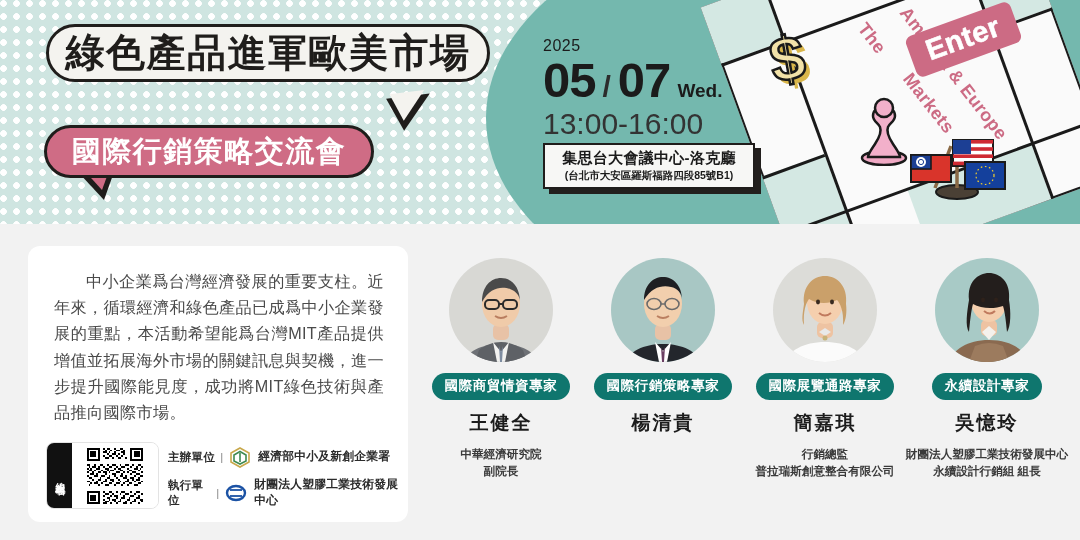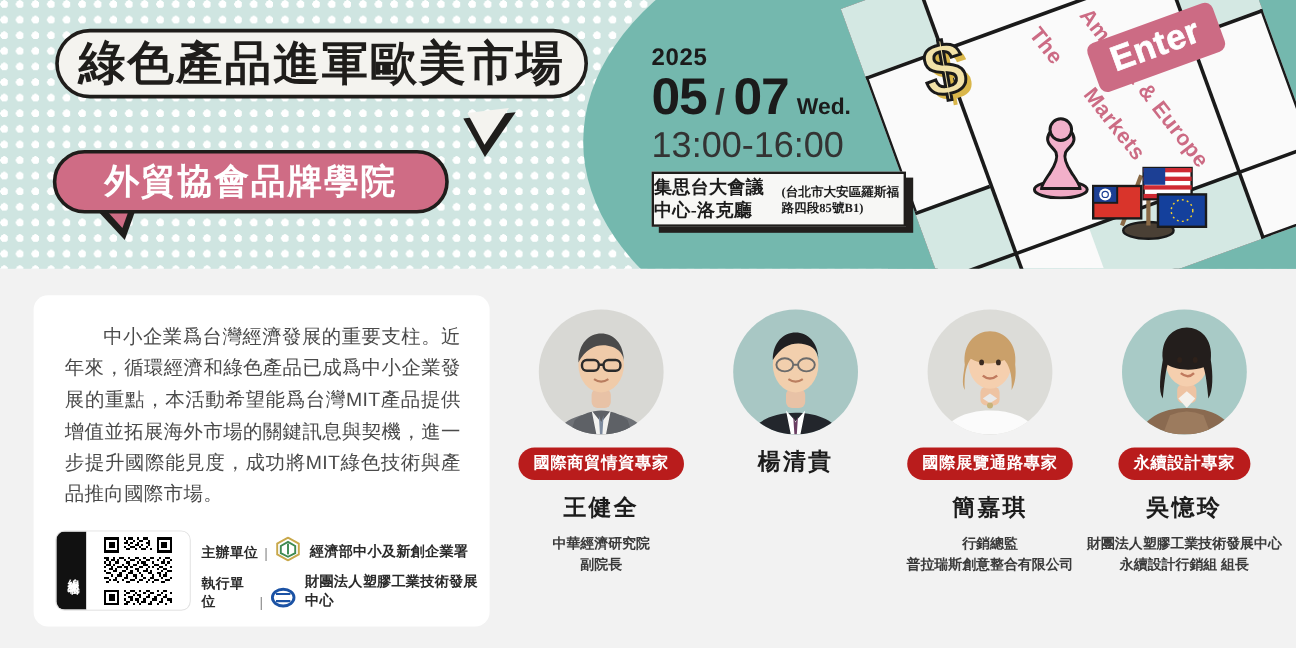--- a/index.html
+++ b/index.html
@@ -111,35 +111,35 @@
   .sub-tail-in {
     position: absolute; left: 82px; top: 168px;
     width: 0; height: 0;
     border-left: 20px solid transparent;
     border-right: 8px solid transparent;
     border-top: 22px solid #cf6c85;
   }
 
   
   .date-block { position: absolute; left: 543px; top: 38px; width: 250px; }
-  .yr { font-size: 20px; font-weight: bold; color: #1b1b1b; line-height: 1.05; letter-spacing: .5px; }
+  .yr { font-size: 16px; font-weight: normal; color: #1b1b1b; line-height: 1.05; letter-spacing: .5px; }
   .daterow { display: flex; align-items: baseline; color: #1b1b1b; line-height: 1; margin-top: 1px; }
-  .dnum { font-size: 43px; font-weight: bold; letter-spacing: -1px; }
+  .dnum { font-size: 49px; font-weight: bold; letter-spacing: -1px; }
   .dslash { font-size: 30px; font-weight: bold; margin: 0 7px; color: #2c2c2c; }
   .dwd { font-size: 19px; font-weight: bold; margin-left: 7px; }
   .dtime { font-size: 30px; color: #333333; letter-spacing: 0px; margin-top: 2px; line-height: 1.1; }
 
   .venue-shadow {
     position: absolute; left: 549px; top: 148px; width: 212px; height: 46px;
     background: #221f1d;
   }
   .venue {
     position: absolute; left: 543px; top: 143px; width: 212px; height: 46px;
     background: #f7f7f5; border: 2.5px solid #1f1d1b;
-    display: flex; flex-direction: row; align-items: center; justify-content: flex-end; font-family: Liberation Serif, serif;
+    display: flex; flex-direction: column; align-items: center; justify-content: center;
   }
   .venue .v1 { font-size: 15px; font-weight: bold; color: #1b1b1b; letter-spacing: .3px; }
   .venue .v2 { font-size: 10.5px; font-weight: bold; color: #1b1b1b; margin-top: 1px; }
 
   
   .left-card {
     position: absolute; left: 28px; top: 246px; width: 380px; height: 276px;
     background: #ffffff; border-radius: 12px;
   }
   .desc {
@@ -152,35 +152,35 @@
     display: flex; border-radius: 8px; overflow: hidden; border: 1px solid #e3e3e3;
   }
   .qr-label {
     width: 25px; background: #111111; color: #ffffff;
     font-size: 10px; font-weight: bold; line-height: 1.28;
     display: flex; align-items: center; justify-content: center;
     writing-mode: vertical-rl; letter-spacing: 1px; padding: 3px 0;
   }
   .qr-code { flex: 1; background: #ffffff; display: flex; align-items: center; justify-content: center; }
   .orgs { position: absolute; left: 140px; top: 200px; }
-  .org-row { display: flex; align-items: flex-end; margin-bottom: 9px; }
+  .org-row { display: flex; align-items: center; margin-bottom: 9px; }
   .org-lab { font-size: 11.5px; font-weight: bold; color: #2b2b2b; letter-spacing: .3px; }
   .org-sep { font-size: 11.5px; color: #888; margin: 0 5px; }
   .org-logo { width: 24px; height: 22px; margin-right: 6px; display:flex; align-items:center; justify-content:center;}
   .org-name { font-size: 11.8px; font-weight: bold; color: #2b2b2b; letter-spacing: .2px; }
 
   
   .speakers { position: absolute; left: 420px; top: 258px; width: 650px; display: flex; }
   .spk { width: 162px; display: flex; flex-direction: column; align-items: center; }
   .spk-photo {
     width: 104px; height: 104px; border-radius: 50%; overflow: hidden;
     position: relative; display:flex; align-items:flex-end; justify-content:center;
   }
   .spk-badge {
-    margin-top: 11px; background: #b91c1c; color: #ffffff;
+    margin-top: 11px; background: #0f766e; color: #ffffff;
     font-size: 13.5px; font-weight: bold; letter-spacing: .6px;
     padding: 4px 13px 5px; border-radius: 14px; white-space: nowrap;
   }
   .spk-name {
     margin-top: 10px; font-size: 19px; font-weight: bold; color: #1c1c1c; letter-spacing: 2px;
   }
   .spk-org {
     margin-top: 9px; font-size: 11.6px; color: #3a3a3a; line-height: 1.5;
     text-align: center; white-space: nowrap; font-weight: bold;
   }
@@ -257,21 +257,21 @@
 
     <div class="title-tail"></div>
     <div class="title-tail-in"></div>
     <div class="title-bubble">
       <span class="txt">綠色產品進軍歐美市場</span>
     </div>
 
     <div class="sub-tail"></div>
     <div class="sub-tail-in"></div>
     <div class="sub-bubble">
-      <span class="txt">外貿協會品牌學院</span>
+      <span class="txt">國際行銷策略交流會</span>
     </div>
 
     <div class="date-block">
       <div class="yr">2025</div>
       <div class="daterow">
         <span class="dnum">05</span>
         <span class="dslash">/</span>
         <span class="dnum">07</span>
         <span class="dwd">Wed.</span>
       </div>
@@ -540,20 +540,21 @@
             <path d="M33 42 c0 -15 9 -23 19 -23 c10 0 19 8 19 23 c0 -7 -5 -12 -11 -13 c-9 -2 -19 0 -27 13 Z" fill="#1f1f22"></path>
             <ellipse cx="43" cy="46" rx="7" ry="5.5" fill="none" stroke="#6b6b6b" stroke-width="1.6"></ellipse>
             <ellipse cx="61" cy="46" rx="7" ry="5.5" fill="none" stroke="#6b6b6b" stroke-width="1.6"></ellipse>
             <path d="M50 46 h4" stroke="#6b6b6b" stroke-width="1.6"></path>
             <path d="M46 58 q6 4 12 0" stroke="#bb7f60" stroke-width="1.8" fill="none"></path>
             <path d="M44 84 l8 9 l8 -9 l-4 20 h-8 Z" fill="#ffffff"></path>
             <path d="M50 89 l2 5 l2 -5 l-1 15 h-2 Z" fill="#6b3f63"></path>
           </g>
         </svg>
       </div>
+      <div class="spk-badge">國際行銷策略專家</div>
       <div class="spk-name">楊清貴</div>
     </div>
 
     <div class="spk">
       <div class="spk-photo" style="background:#dcdcd8;">
         <svg width="104" height="104" viewBox="0 0 104 104">
           <g>
             <path d="M52 84 c-22 0 -36 9 -40 20 h80 c-4 -11 -18 -20 -40 -20 Z" fill="#fbfbfb"></path>
             <rect x="44" y="64" width="16" height="16" rx="5" fill="#eec3a2"></rect>
             <ellipse cx="52" cy="44" rx="18" ry="22" fill="#f5cfae"></ellipse>

